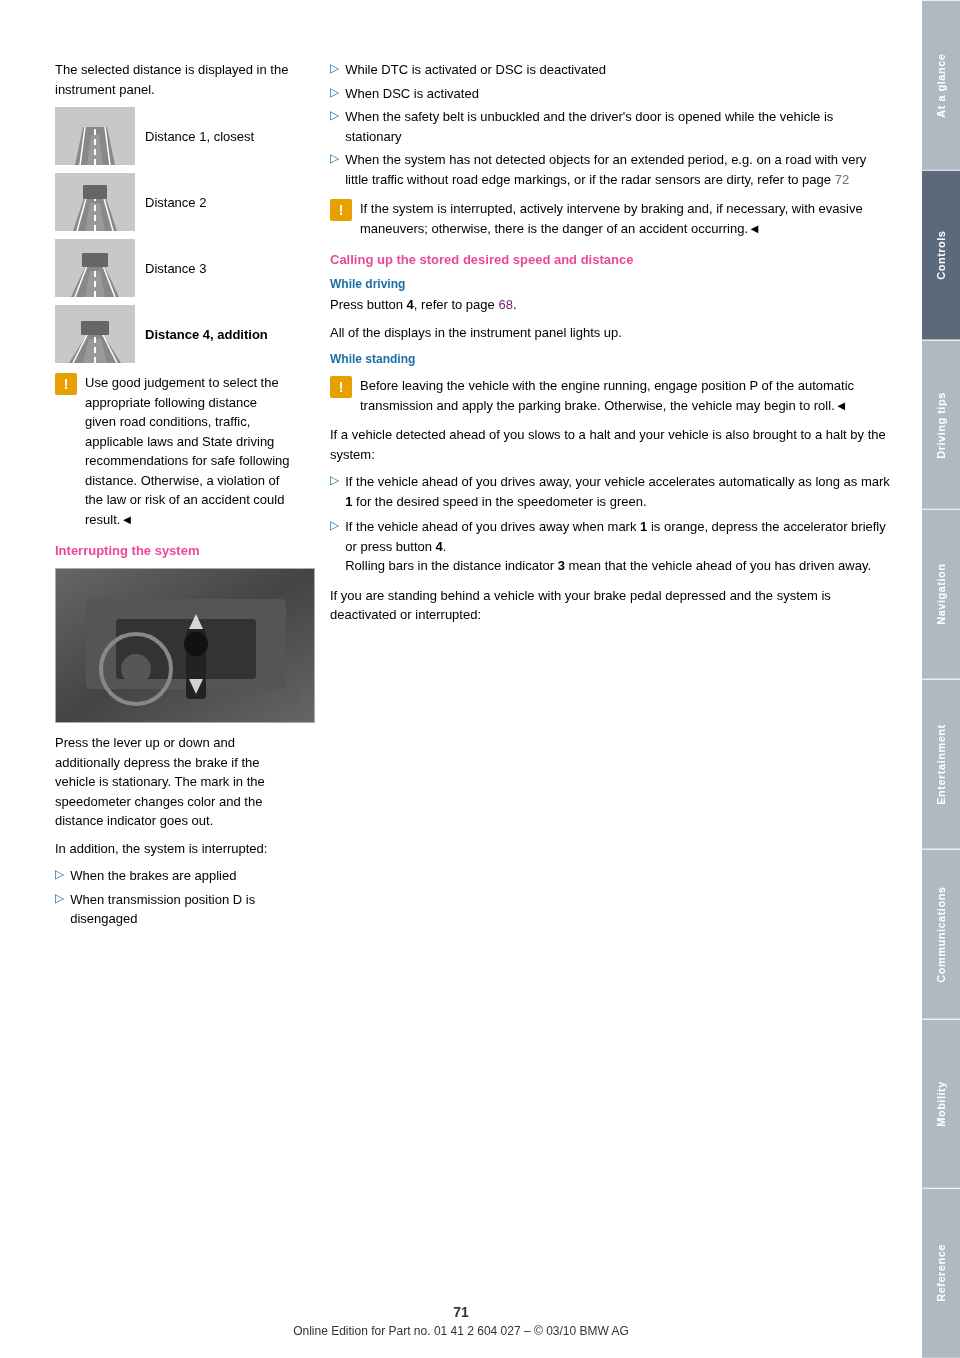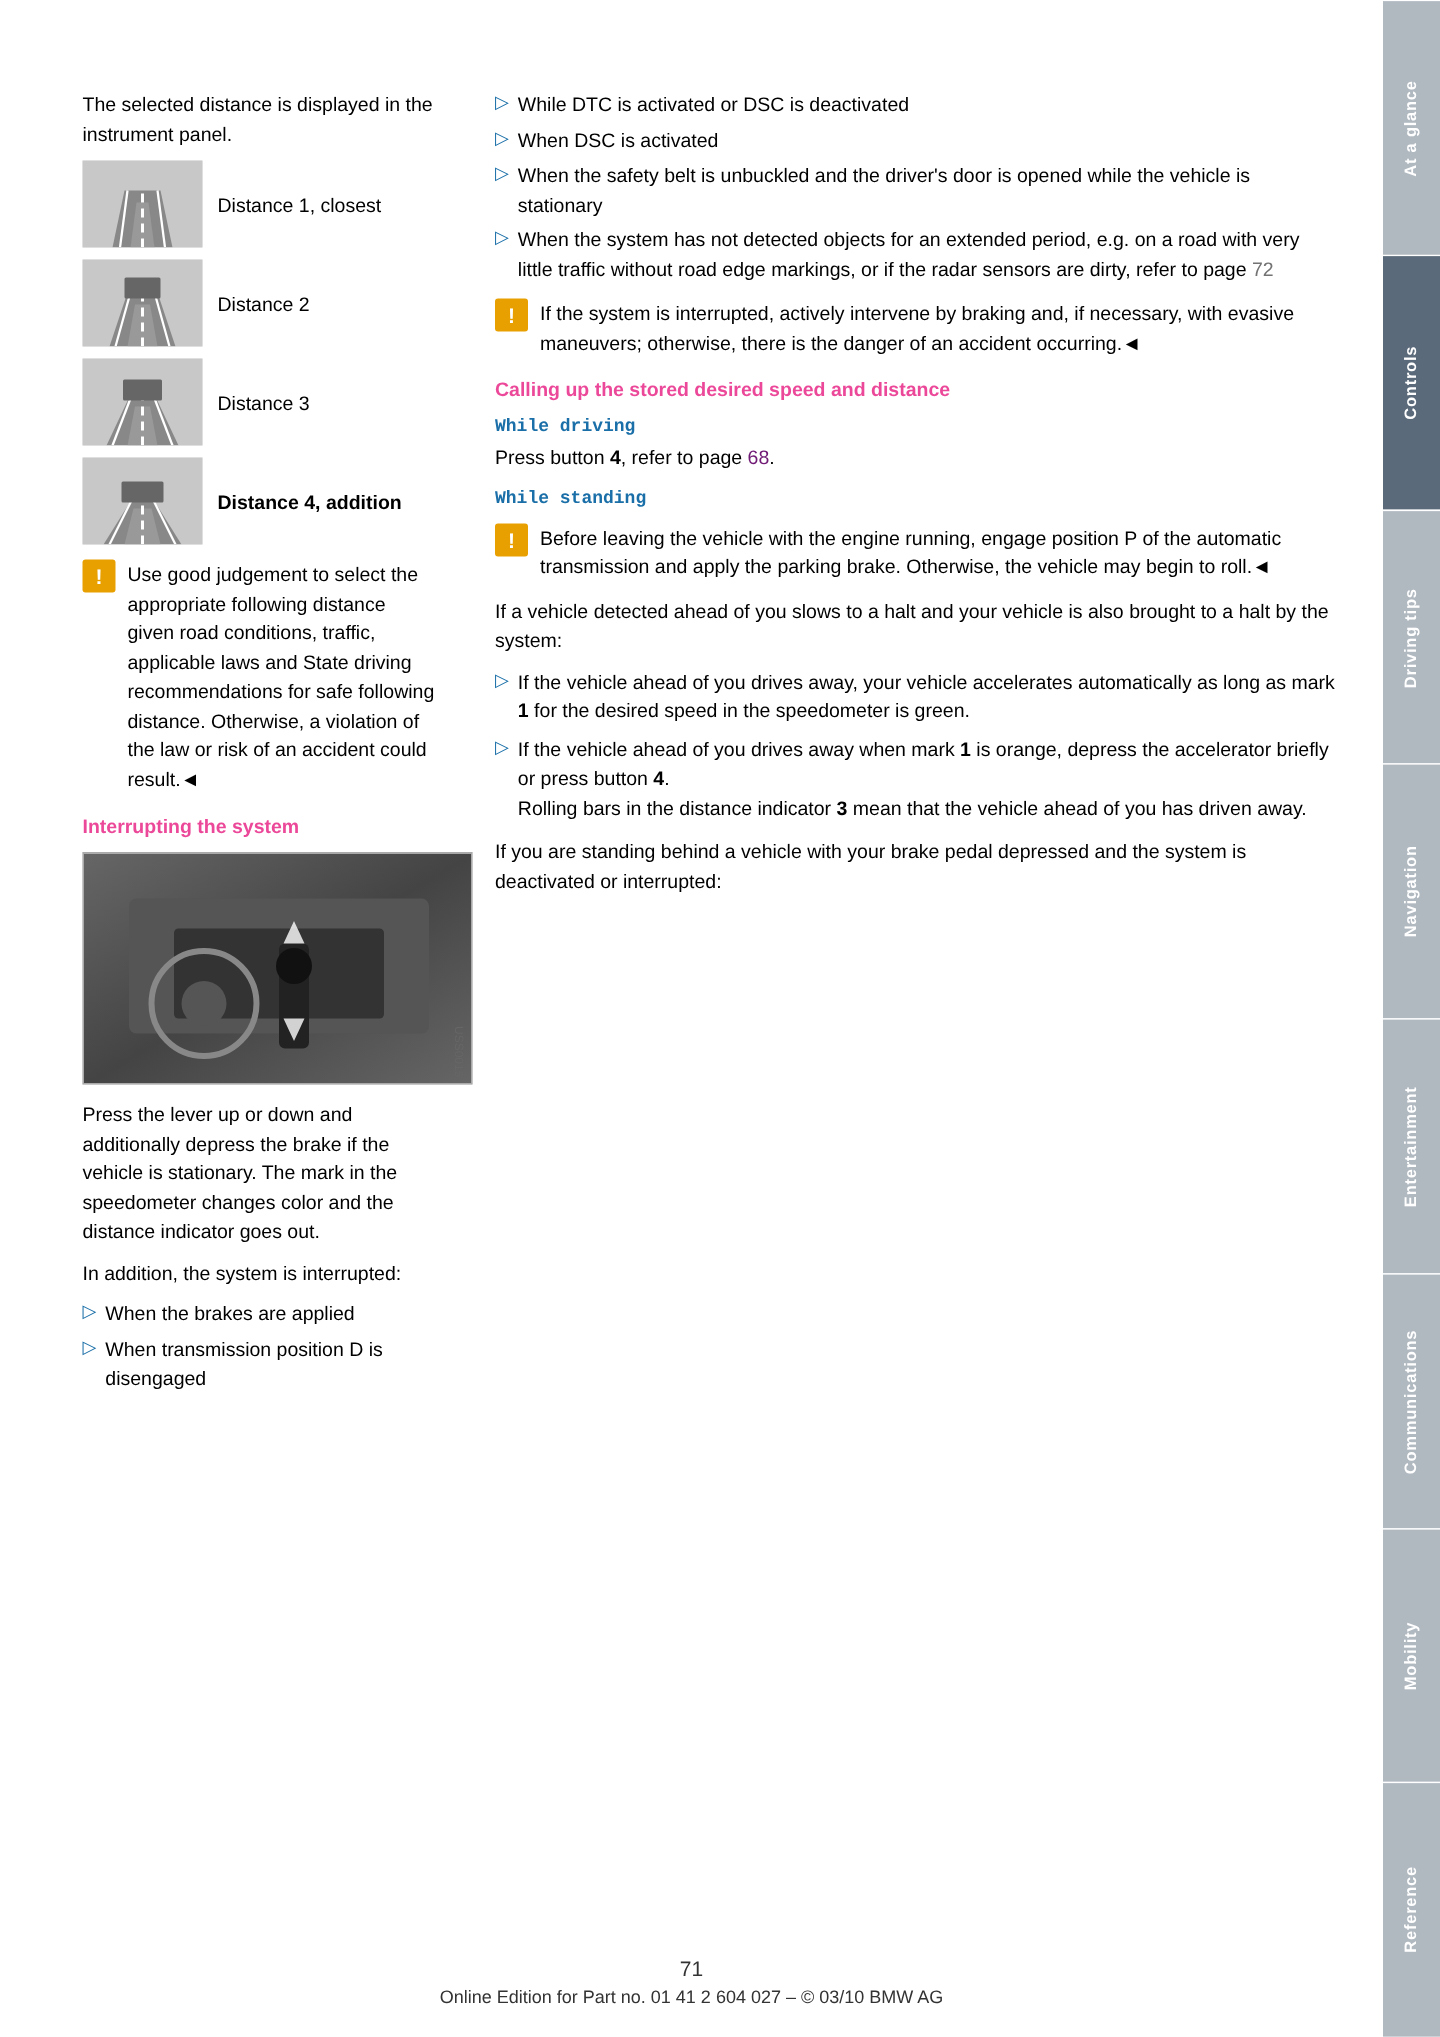--- a/index.html
+++ b/index.html
@@ -82,21 +82,20 @@
       font-size: 13px;
       font-weight: bold;
       margin: 14px 0 6px 0;
     }
 
     .sub-heading {
       color: #1a6fa8;
       font-size: 12px;
       font-weight: bold;
       margin: 10px 0 4px 0;
-      font-family: Liberation Mono, monospace;
     }
 
     
     .distance-item {
       display: flex;
       align-items: center;
       margin-bottom: 8px;
     }
 
     .distance-img {
@@ -178,21 +177,21 @@
       position: absolute;
       bottom: 20px;
       left: 0;
       right: 38px;
       text-align: center;
       font-size: 12px;
       color: #333;
     }
 
     .page-number {
-      font-weight: normal;
+      font-weight: bold;
       font-size: 14px;
       margin-bottom: 4px;
     }
 
     
     .bold { font-weight: bold; }
 
     
     .road-svg {
       position: absolute;
@@ -349,20 +348,21 @@
 
       <div class="warning-box">
         <div class="warning-icon">!</div>
         <div class="warning-text">If the system is interrupted, actively intervene by braking and, if necessary, with evasive maneuvers; otherwise, there is the danger of an accident occurring.◄</div>
       </div>
 
       <div class="section-heading">Calling up the stored desired speed and distance</div>
 
       <div class="sub-heading">While driving</div>
       <p>Press button <strong>4</strong>, refer to page <span style="color:#701a75">68</span>.</p>
+      <p>All of the displays in the instrument panel lights up.</p>
 
       <div class="sub-heading">While standing</div>
 
       <div class="warning-box">
         <div class="warning-icon">!</div>
         <div class="warning-text">Before leaving the vehicle with the engine running, engage position P of the automatic transmission and apply the parking brake. Otherwise, the vehicle may begin to roll.◄</div>
       </div>
 
       <p>If a vehicle detected ahead of you slows to a halt and your vehicle is also brought to a halt by the system:</p>
 

